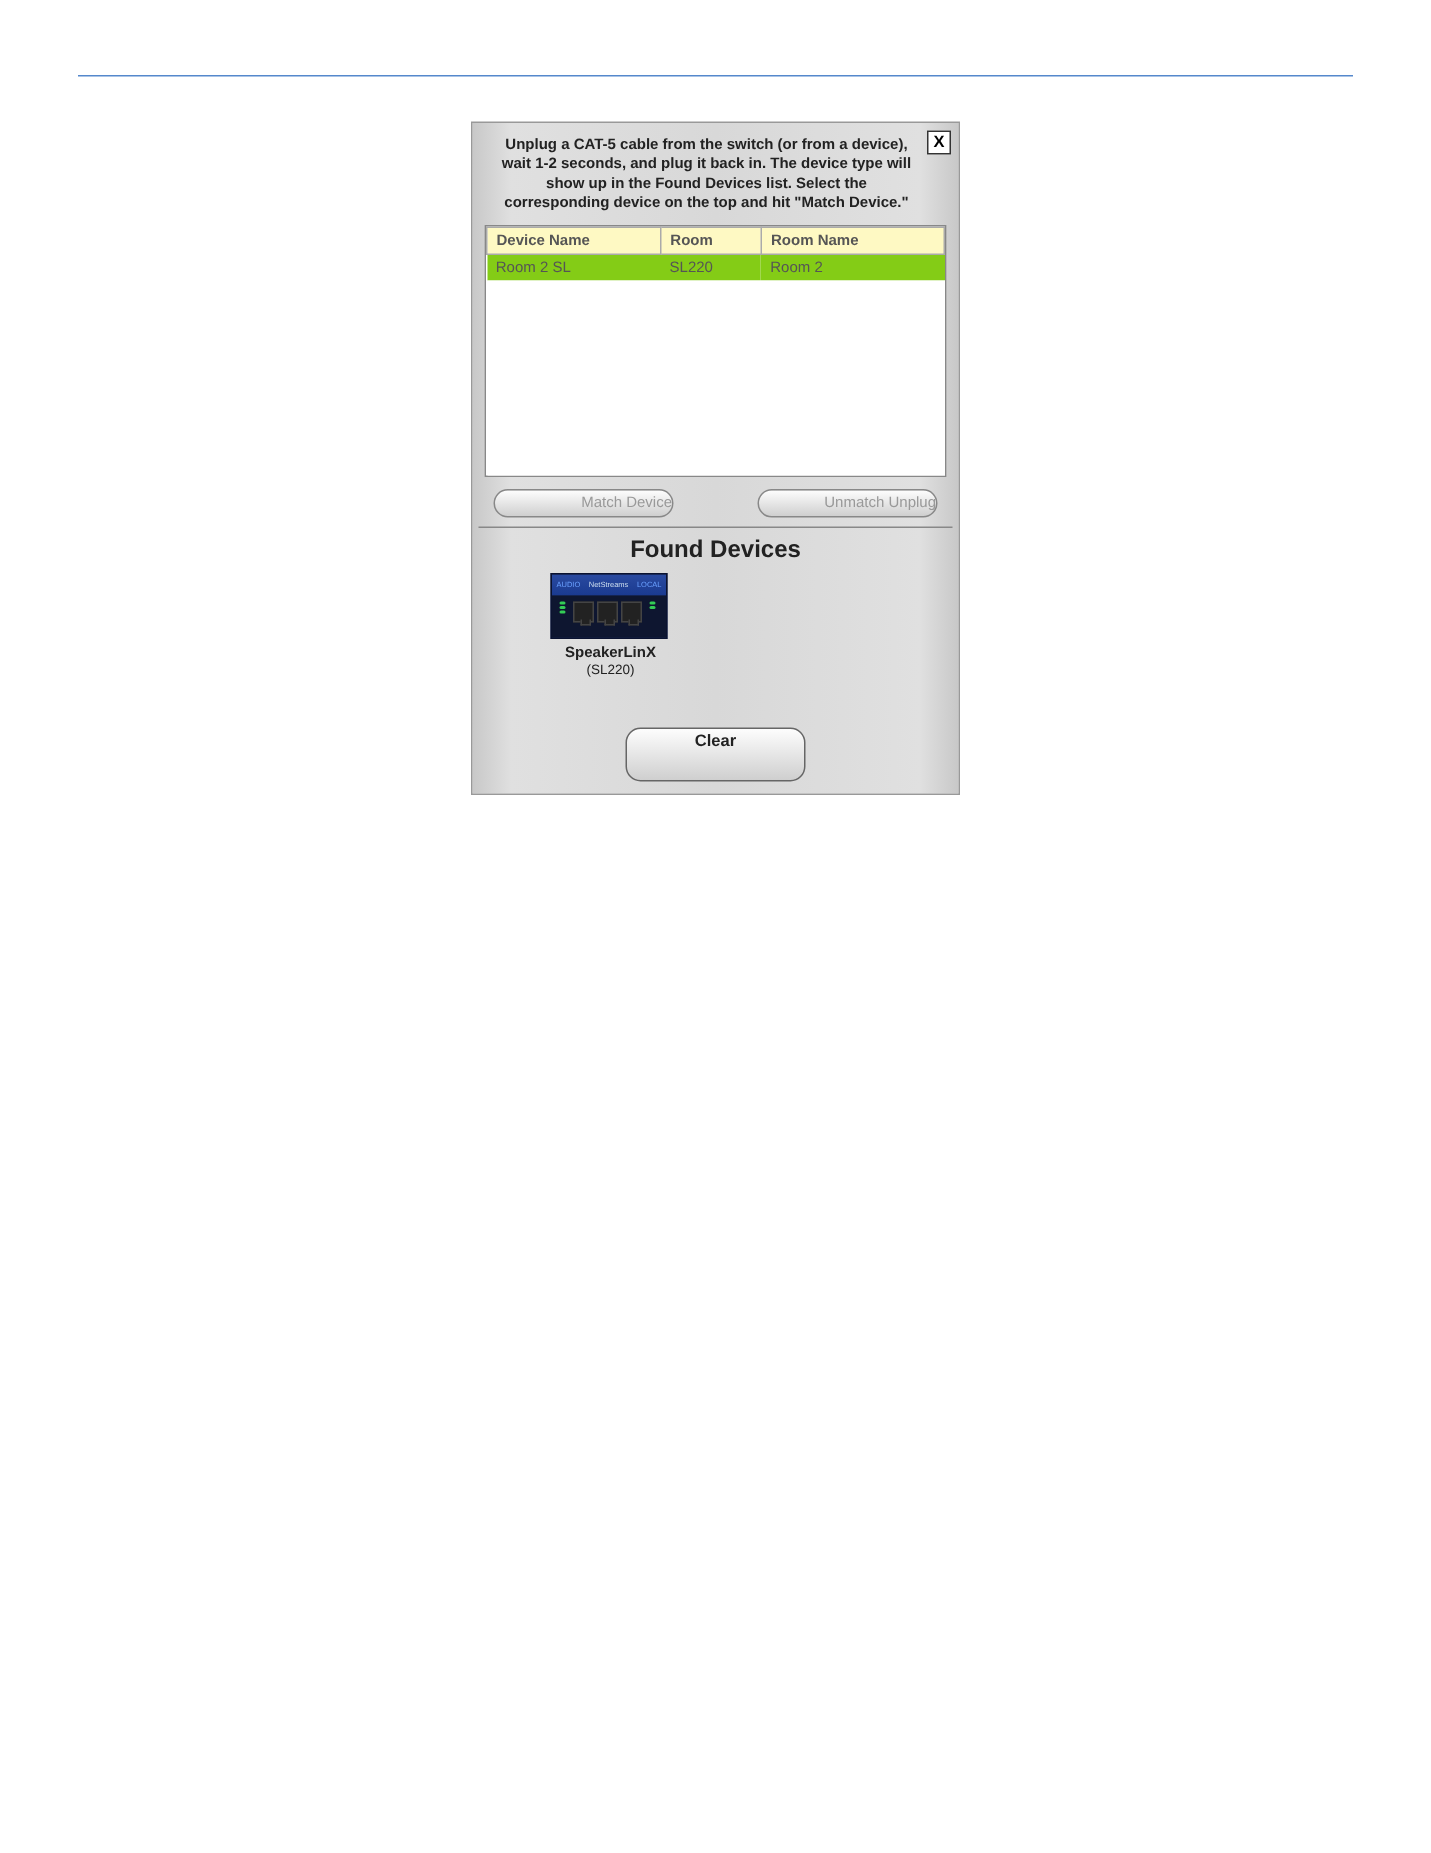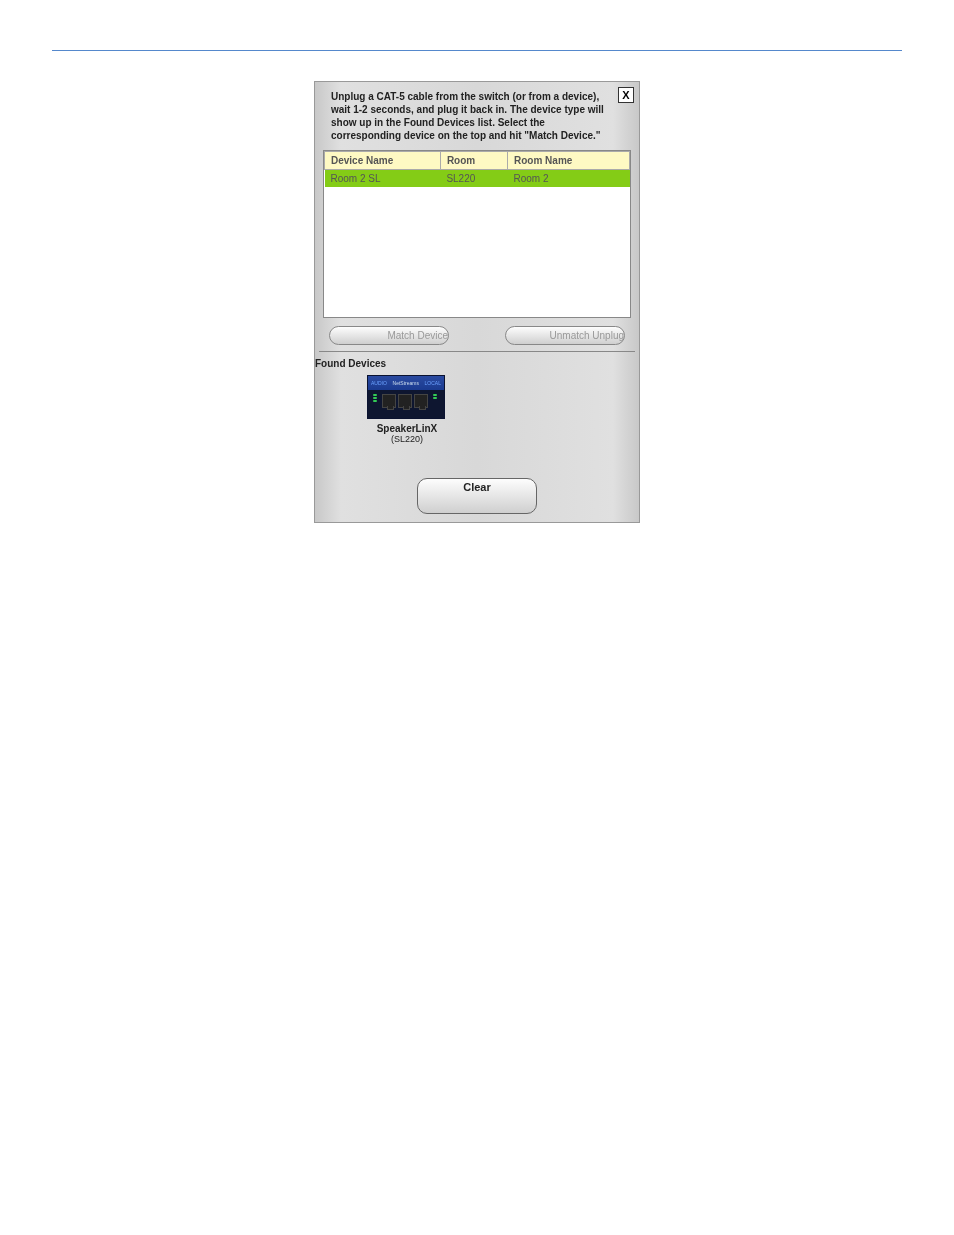--- a/index.html
+++ b/index.html
@@ -34,20 +34,21 @@
       text-align: center;
       line-height: 14px;
       cursor: pointer;
     }
     .instruction {
       font-size: 10px;
       font-weight: bold;
       color: #222;
       padding: 8px 28px 8px 16px;
       line-height: 1.3;
+      text-align: center;
     }
     .table-wrap {
       background: #fff;
       margin: 0 8px;
       border: 1px solid #888;
     }
     table {
       width: 100%;
       border-collapse: collapse;
       font-size: 10px;
@@ -83,23 +84,23 @@
       text-align: right;
       line-height: 17px;
       cursor: pointer;
     }
     .section-hr {
       border: none;
       border-top: 1px solid #888;
       margin: 0 4px;
     }
     .found-title {
-      font-size: 10px;
-      font-weight: bold;
-      text-align: left;
+      font-size: 16px;
+      font-weight: bold;
+      text-align: center;
       padding: 6px 0 4px 0;
       color: #222;
     }
     .found-area {
       padding: 2px 6px 6px 6px;
       min-height: 100px;
       margin-left: 46px;
     }
     .device-tile {
       width: 80px;

